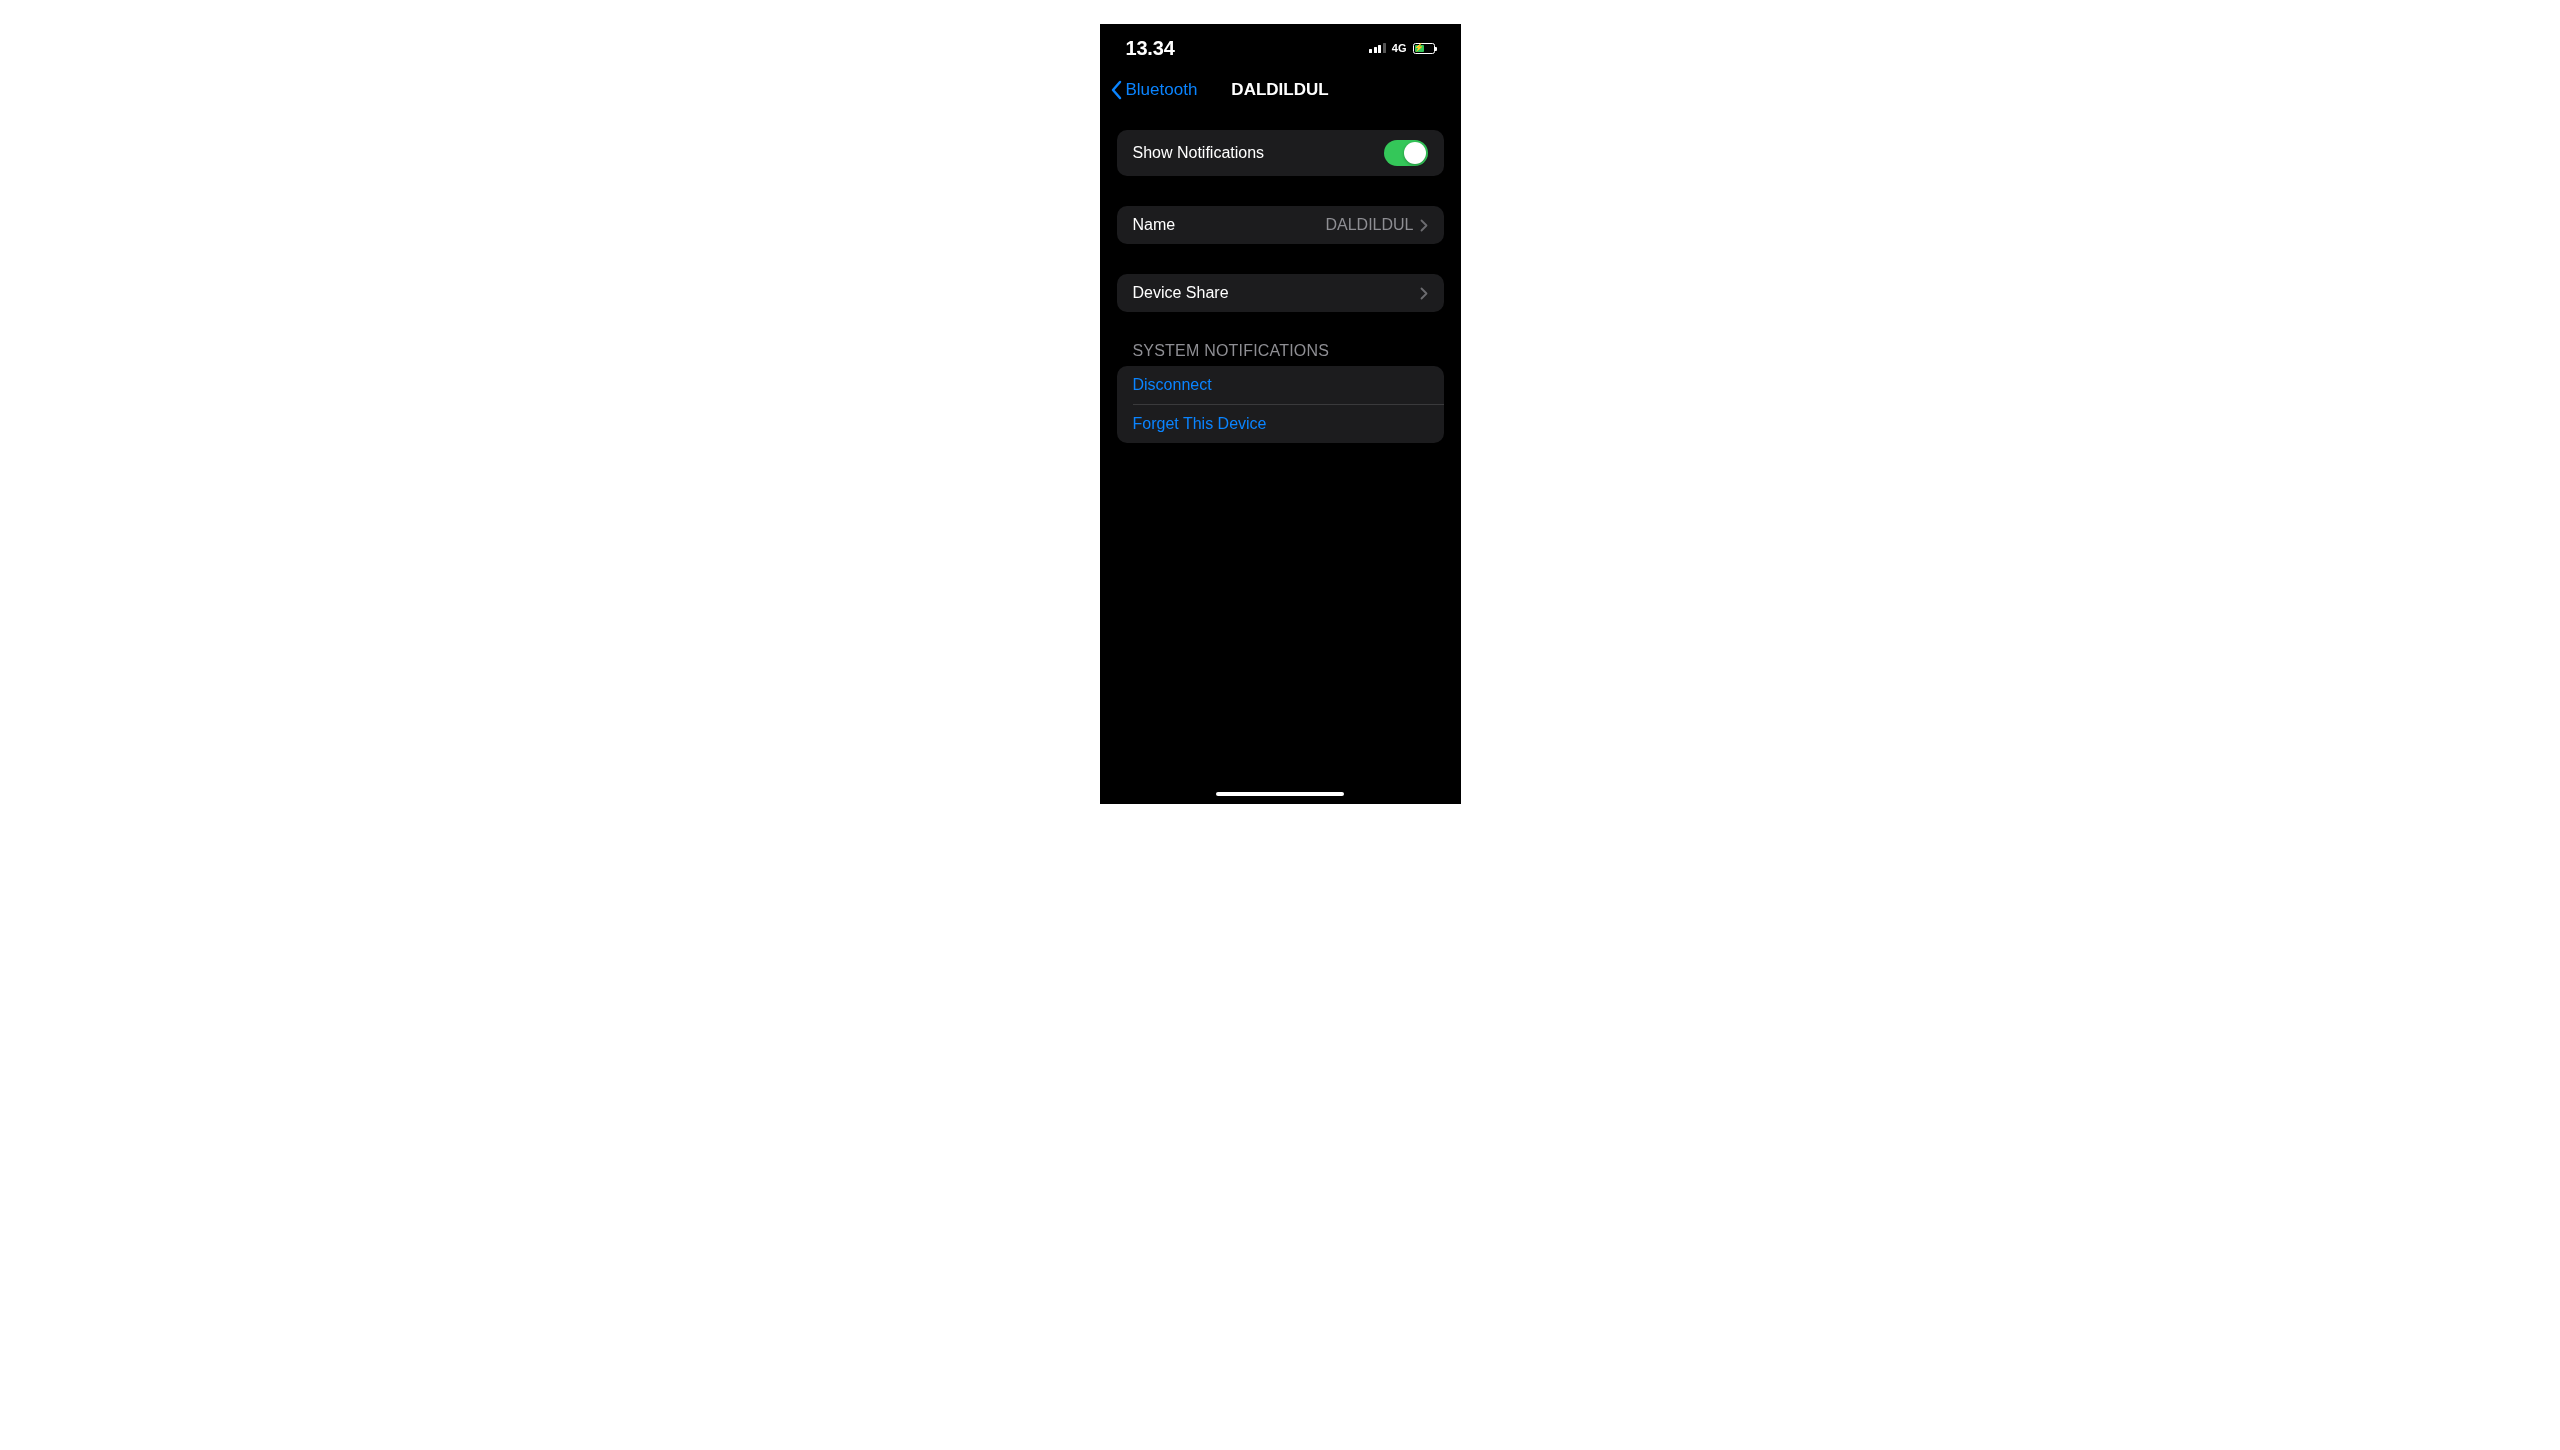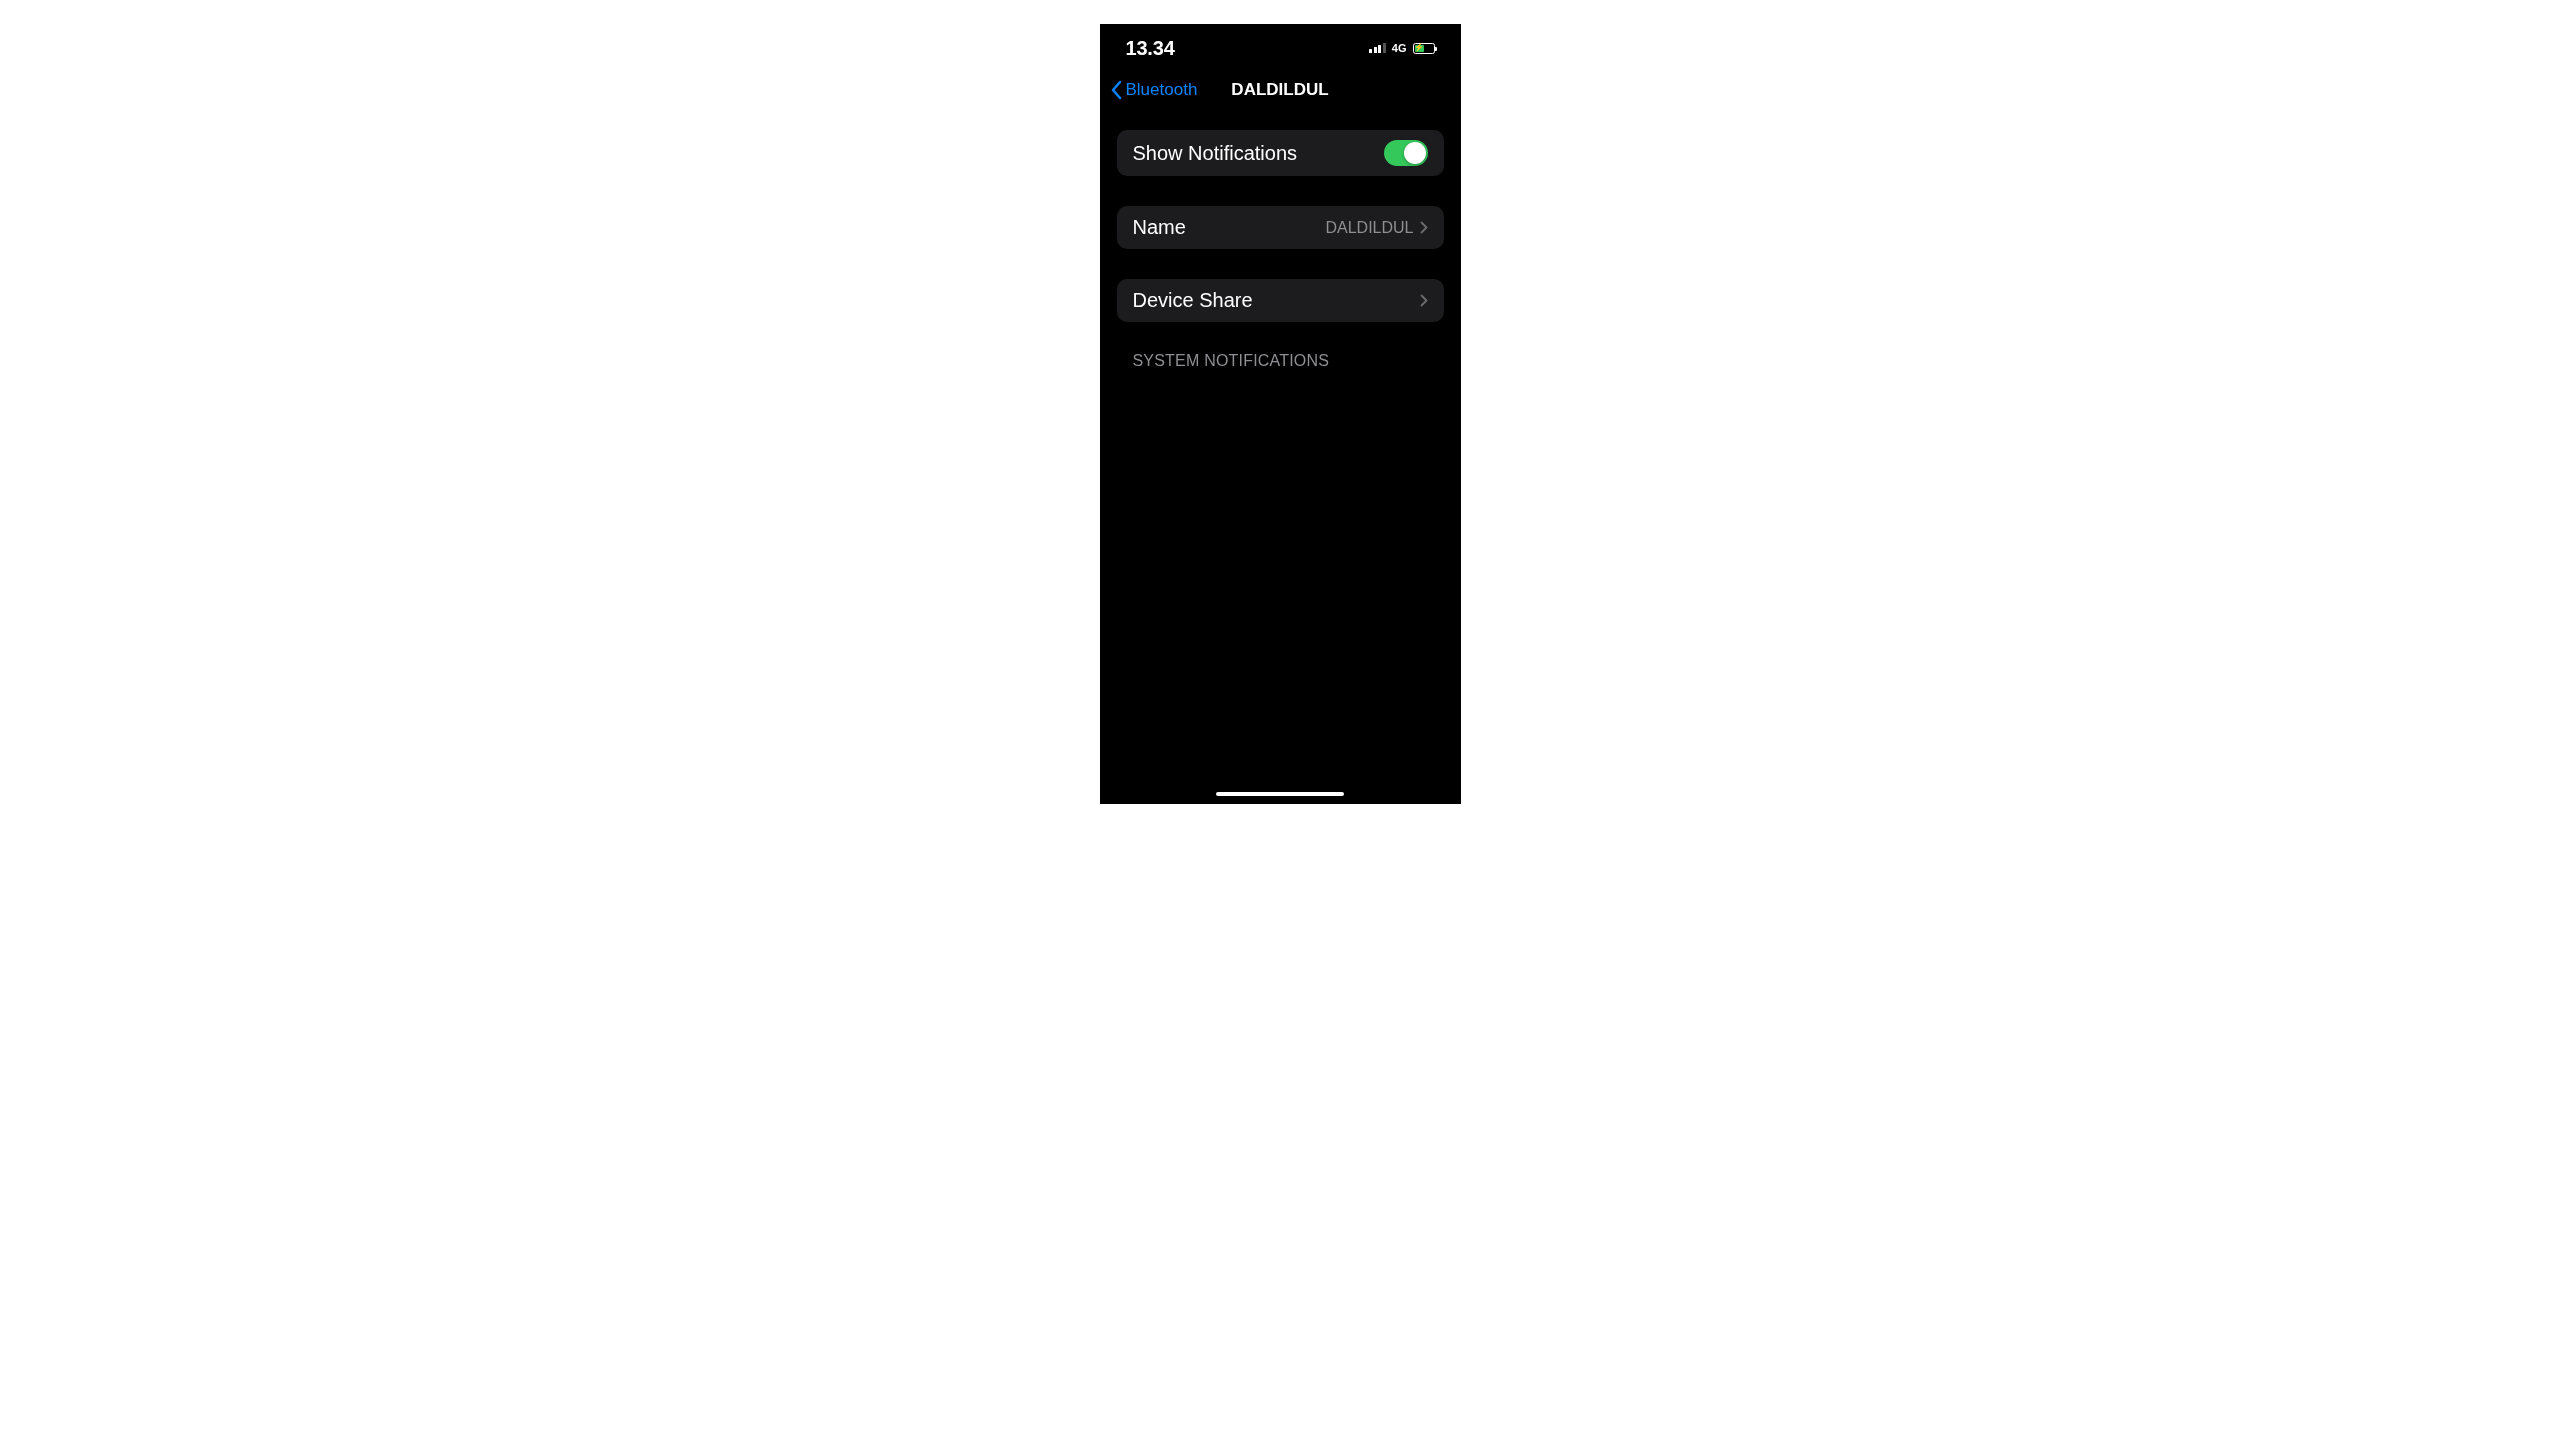--- a/index.html
+++ b/index.html
@@ -151,21 +151,21 @@
       min-height: 38px;
       cursor: pointer;
     }
     .row + .row {
       border-top: 0.5px solid #3a3a3c;
       margin-left: 16px;
       padding-left: 0;
     }
     .row-label {
       color: #ffffff;
-      font-size: 20px;
+      font-size: 16px;
     }
     .row-label.link {
       color: #0a84ff;
     }
     .row-value {
       color: #8e8e93;
       font-size: 16px;
       display: flex;
       align-items: center;
       gap: 6px;
@@ -268,17 +268,25 @@
         <span class="row-value">
           <svg class="chevron-right" viewBox="0 0 8 13" fill="none">
             <path d="M1.5 1.5 L6.5 6.5 L1.5 11.5" stroke="#6c6c70" stroke-width="1.8" stroke-linecap="round" stroke-linejoin="round"></path>
           </svg>
         </span>
       </div>
     </div>
 
     <div class="section-header">System Notifications</div>
 
+    <div class="section">
+      <div class="row">
+        <span class="row-label link">Disconnect</span>
+      </div>
+      <div class="row">
+        <span class="row-label link">Forget This Device</span>
+      </div>
+    </div>
 
   </div>
 
   <div class="home-indicator"></div>
 </div>
 
 </body></html>

